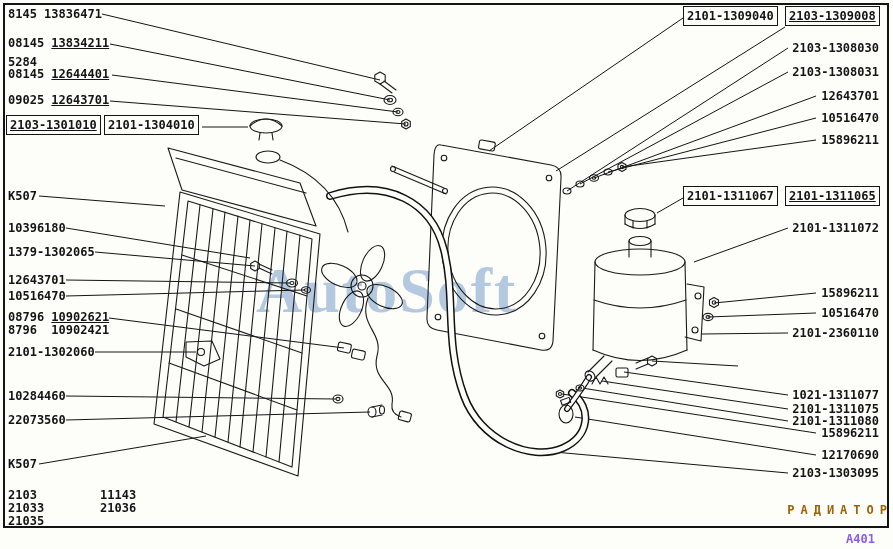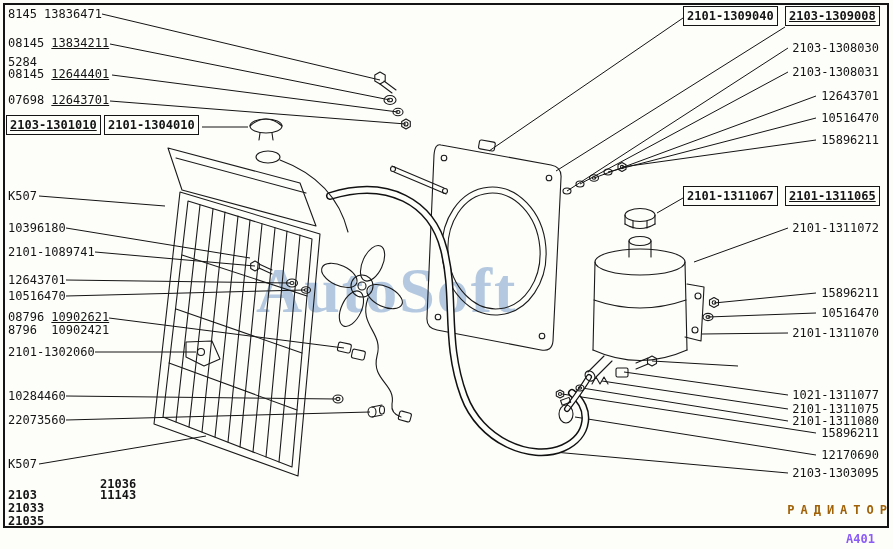--- a/index.html
+++ b/index.html
@@ -1,21 +1,21 @@
 <!DOCTYPE html>
 <html><head>
 <meta charset="utf-8">
 <style>
   *{margin:0;padding:0;box-sizing:border-box}
   html,body{width:893px;height:549px;background:#fff;overflow:hidden;
     font-family:"DejaVu Sans Mono","Liberation Mono",monospace}
   .sheet{position:relative;width:893px;height:549px;background:#fdfdfa}
   .frame{position:absolute;left:3px;top:3px;width:886px;height:525px;border:2px solid #141414;pointer-events:none}
   svg.diagram{position:absolute;left:0;top:0}
-  .lbl{position:absolute;font-size:12px;font-weight:normal;color:#141414;line-height:13px;white-space:pre}
+  .lbl{position:absolute;font-size:12px;font-weight:bold;color:#141414;line-height:13px;white-space:pre}
   .lbl.ra{text-align:left}
   .u{text-decoration:underline}
   .box{position:absolute;border:1.6px solid #141414;padding:2px 3px;font-size:12px;font-weight:bold;color:#141414;white-space:pre;background:transparent}
   .box .line{line-height:13px}
   .watermark{position:absolute;left:256px;top:254px;font-family:"Liberation Serif",serif;
     font-weight:bold;font-size:64px;color:rgba(120,158,203,0.55);letter-spacing:2px;pointer-events:none}
   .title{position:absolute;left:0;right:0;top:503px;text-align:right;font-size:12px;font-weight:bold;
     letter-spacing:6px;color:#a16207}
   .models span{position:absolute;font-size:12px;font-weight:bold;color:#141414}
   .sheetcode{position:absolute;right:18px;top:532px;font-size:12px;font-weight:bold;color:#8b5cf6}
@@ -226,26 +226,26 @@
       <rect x="399" y="412" width="12" height="9" rx="2" transform="rotate(15 405 416)"></rect>
     </g>
   </svg>
 
   <div class="frame"></div>
 
   <div class="lbl" style="left:8px;top:8px">8145 13836471</div>
   <div class="lbl" style="left:8px;top:37px"><span>08145 </span><span class="u">13834211</span></div>
   <div class="lbl" style="left:8px;top:56px">5284</div>
   <div class="lbl" style="left:8px;top:68px"><span>08145 </span><span class="u">12644401</span></div>
-  <div class="lbl" style="left:8px;top:94px"><span>07698 </span><span class="u">12643701</span></div>
+  <div class="lbl" style="left:8px;top:94px"><span>09025 </span><span class="u">12643701</span></div>
   <div class="box" style="left:6px;top:115px"><span class="u">2103-1301010</span></div>
   <div class="box" style="left:104px;top:115px"><span>2101-1304010</span></div>
   <div class="lbl" style="left:8px;top:190px">К507</div>
   <div class="lbl" style="left:8px;top:222px">10396180</div>
-  <div class="lbl" style="left:8px;top:246px">2101-1089741</div>
+  <div class="lbl" style="left:8px;top:246px">1379-1302065</div>
   <div class="lbl" style="left:8px;top:274px">12643701</div>
   <div class="lbl" style="left:8px;top:290px">10516470</div>
   <div class="lbl" style="left:8px;top:311px"><span>08796 </span><span class="u">10902621</span></div>
   <div class="lbl" style="left:8px;top:324px">8796  10902421</div>
   <div class="lbl" style="left:8px;top:346px">2101-1302060</div>
   <div class="lbl" style="left:8px;top:390px">10284460</div>
   <div class="lbl" style="left:8px;top:414px">22073560</div>
   <div class="lbl" style="left:8px;top:458px">К507</div>
 
   <div class="box" style="left:683px;top:6px"><span>2101-1309040</span></div>
@@ -253,31 +253,31 @@
   <div class="lbl ra" style="right:14px;top:42px">2103-1308030</div>
   <div class="lbl ra" style="right:14px;top:66px">2103-1308031</div>
   <div class="lbl ra" style="right:14px;top:90px">12643701</div>
   <div class="lbl ra" style="right:14px;top:112px">10516470</div>
   <div class="lbl ra" style="right:14px;top:134px">15896211</div>
   <div class="box" style="left:683px;top:186px"><span>2101-1311067</span></div>
   <div class="box" style="left:785px;top:186px"><span class="u">2101-1311065</span></div>
   <div class="lbl ra" style="right:14px;top:222px">2101-1311072</div>
   <div class="lbl ra" style="right:14px;top:287px">15896211</div>
   <div class="lbl ra" style="right:14px;top:307px">10516470</div>
-  <div class="lbl ra" style="right:14px;top:327px">2101-1311070</div>
+  <div class="lbl ra" style="right:14px;top:327px">2101-2360110</div>
   <div class="lbl ra" style="right:14px;top:389px">1021-1311077</div>
   <div class="lbl ra" style="right:14px;top:403px">2101-1311075</div>
   <div class="lbl ra" style="right:14px;top:415px">2101-1311080</div>
   <div class="lbl ra" style="right:14px;top:427px">15896211</div>
   <div class="lbl ra" style="right:14px;top:449px">12170690</div>
   <div class="lbl ra" style="right:14px;top:467px">2103-1303095</div>
 
   <div class="models">
     <span style="left:8px;top:488px">2103</span>
     <span style="left:8px;top:501px">21033</span>
     <span style="left:8px;top:514px">21035</span>
     <span style="left:100px;top:488px">11143</span>
-    <span style="left:100px;top:477px">21036</span>
+    <span style="left:100px;top:501px">21036</span>
   </div>
   <div class="title">РАДИАТОР</div>
   <div class="sheetcode">А401</div>
 
 </div>
 
 </body></html>

